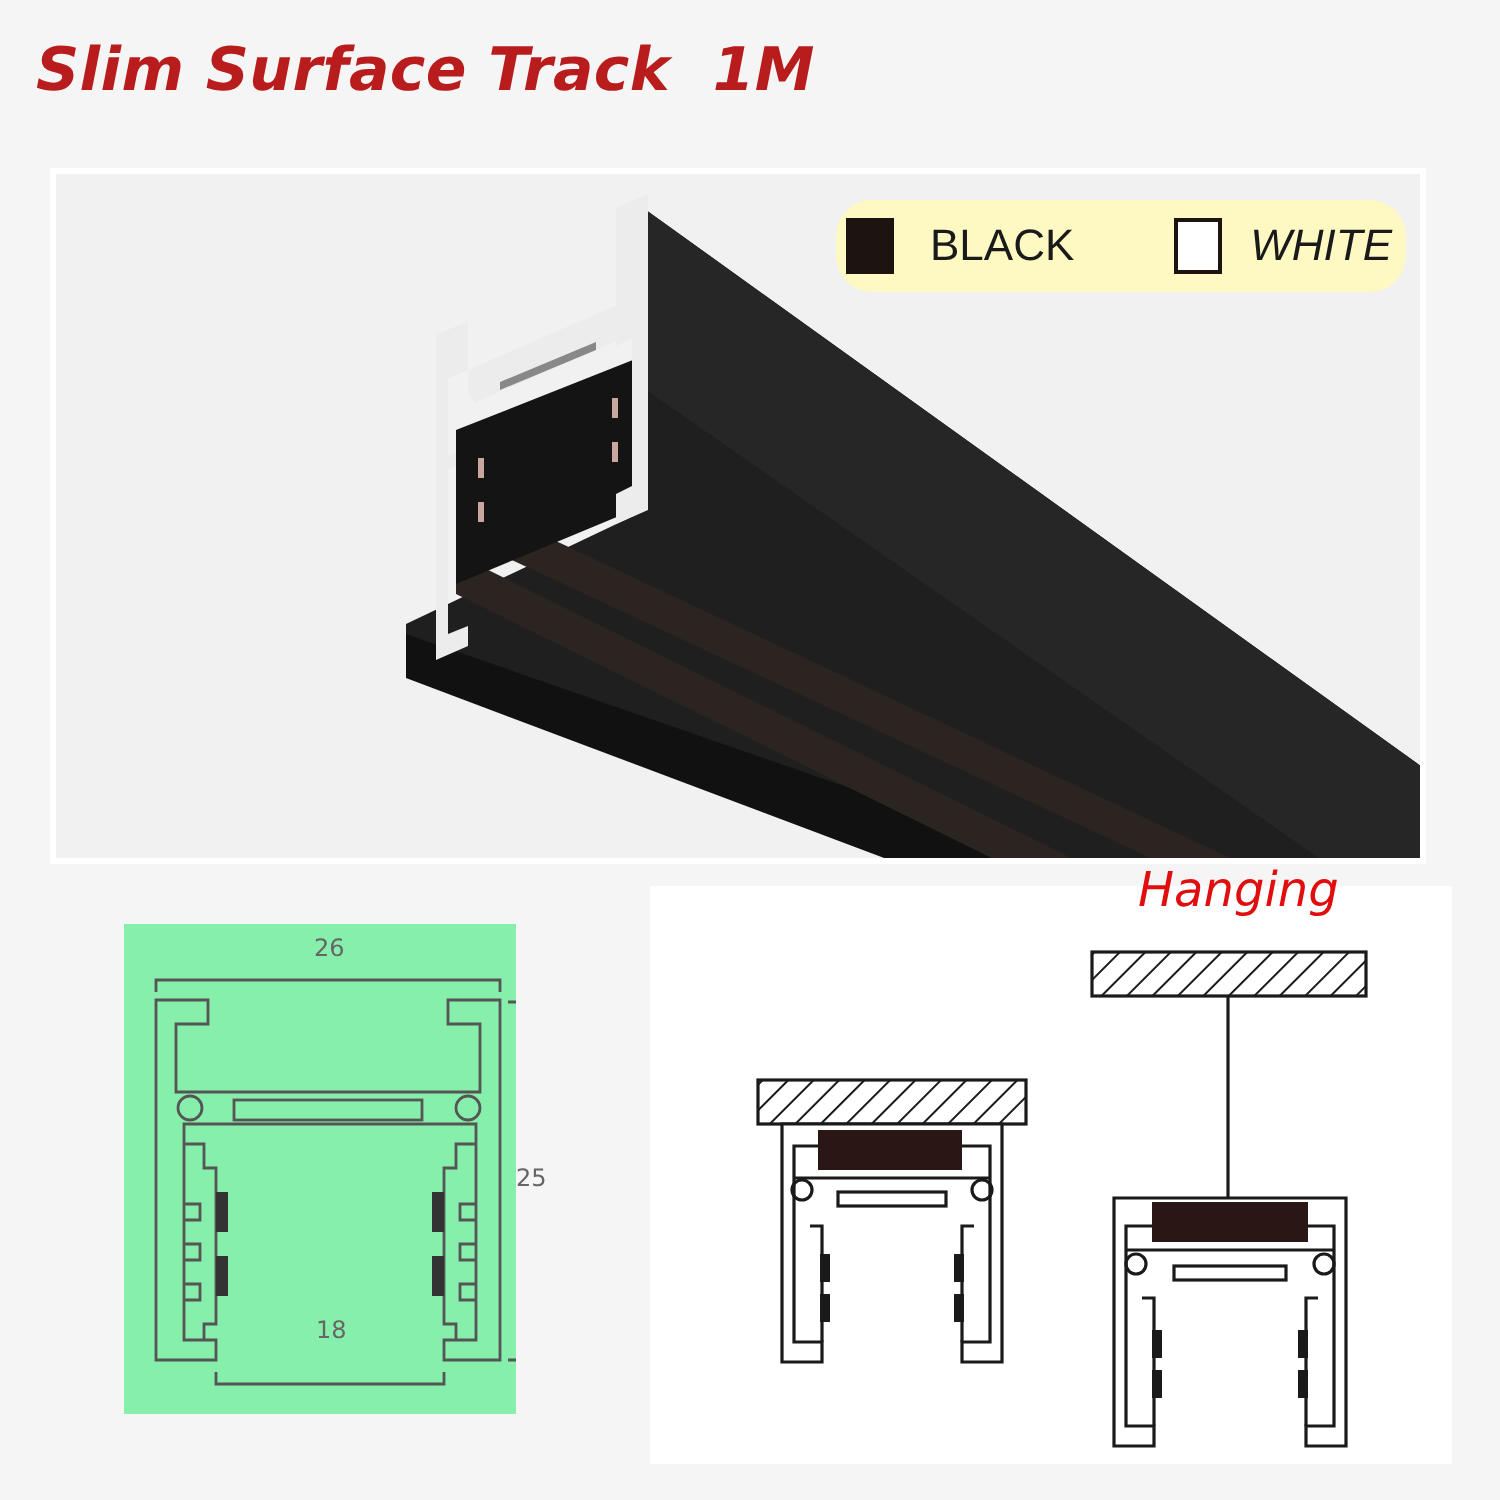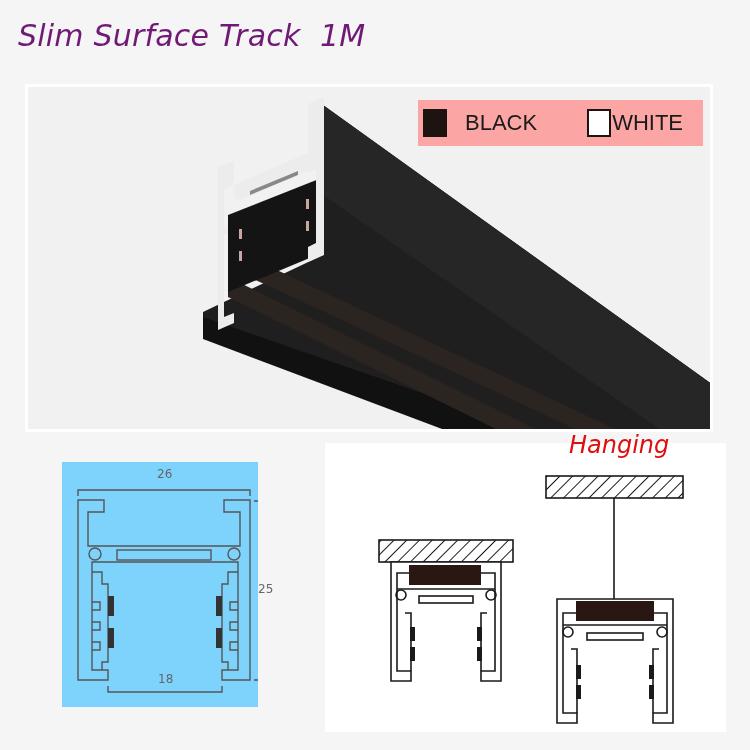--- a/index.html
+++ b/index.html
@@ -2,51 +2,51 @@
 <html><head>
   <meta charset="utf-8">
   <style>
     * { box-sizing: border-box; margin: 0; padding: 0; }
     html, body { width: 750px; height: 750px; background: #f5f5f5; overflow: hidden; }
     body { position: relative; font-family: "DejaVu Sans", sans-serif; }
 
     .title {
       position: absolute; left: 18px; top: 18px;
       font-family: "DejaVu Sans", sans-serif;
-      font-style: italic; font-size: 30px; color: #701a75;
-      letter-spacing: 0.2px; white-space: pre;
+      font-style: italic; font-size: 30px; color: #b91c1c;
+      letter-spacing: 0.2px; white-space: pre; font-weight: bold;
     }
 
     .photo-panel {
       position: absolute; left: 25px; top: 84px; width: 688px; height: 348px;
       background: #f1f1f1; border: 3px solid #ffffff;
       overflow: hidden;
     }
     .photo-panel svg { position: absolute; left: 0; top: 0; }
 
     .legend {
       position: absolute; left: 418px; top: 100px; width: 285px; height: 46px;
-      background: #fca5a5; display: flex; align-items: center;
+      background: #fef9c3; display: flex; align-items: center; border-radius: 18px;
     }
     .swatch {
       width: 24px; height: 28px; border: 2px solid #1d1412; margin-left: 4px;
     }
     .swatch.black { background: #1d1412; margin-left: 5px; }
     .swatch.white { background: #ffffff; }
     .legend-label {
       font-family: "Liberation Sans", sans-serif; font-size: 22px; color: #1a1a1a;
       margin-left: 18px;
     }
     .legend-item { display: flex; align-items: center; }
     .legend-item.second { margin-left: 46px; }
-    .legend-item.second .legend-label { margin-left: 1px; }
+    .legend-item.second .legend-label { margin-left: 14px; font-style: italic; }
 
     .dim-panel {
       position: absolute; left: 62px; top: 462px; width: 196px; height: 245px;
-      background: #7dd3fc;
+      background: #86efac;
     }
     .dim-panel svg { position: absolute; left: 0; top: 0; }
     .dim-label {
       position: absolute; font-family: "DejaVu Sans", sans-serif;
       font-size: 12px; color: #666666;
     }
 
     .install-panel {
       position: absolute; left: 325px; top: 443px; width: 401px; height: 289px;
       background: #ffffff;
@@ -118,21 +118,21 @@
 
     <rect x="46" y="134" width="6" height="20" fill="#333333" stroke="none"></rect>
     <rect x="46" y="166" width="6" height="20" fill="#333333" stroke="none"></rect>
     <rect x="154" y="134" width="6" height="20" fill="#333333" stroke="none"></rect>
     <rect x="154" y="166" width="6" height="20" fill="#333333" stroke="none"></rect>
     <path d="M 30,140 L 38,140 L 38,148 L 30,148 M 30,160 L 38,160 L 38,168 L 30,168 M 30,180 L 38,180 L 38,188 L 30,188"></path>
     <path d="M 176,140 L 168,140 L 168,148 L 176,148 M 176,160 L 168,160 L 168,168 L 176,168 M 176,180 L 168,180 L 168,188 L 176,188"></path>
   </svg>
   <span class="dim-label" style="left:95px; top:5px;">26</span>
   <span class="dim-label" style="left:196px; top:120px;">25</span>
-  <span class="dim-label" style="left:96px; top:210px;">18</span>
+  <span class="dim-label" style="left:96px; top:196px;">18</span>
 </div>
 
 <div class="install-panel">
   <svg width="401" height="289" viewBox="0 0 401 289" fill="none" stroke="#1a1a1a" stroke-width="1.6">
     <defs>
       <pattern id="hatch" width="9" height="9" patternUnits="userSpaceOnUse" patternTransform="rotate(45)">
         <line x1="0" y1="0" x2="0" y2="9" stroke="#1a1a1a" stroke-width="2"></line>
       </pattern>
     </defs>
 

